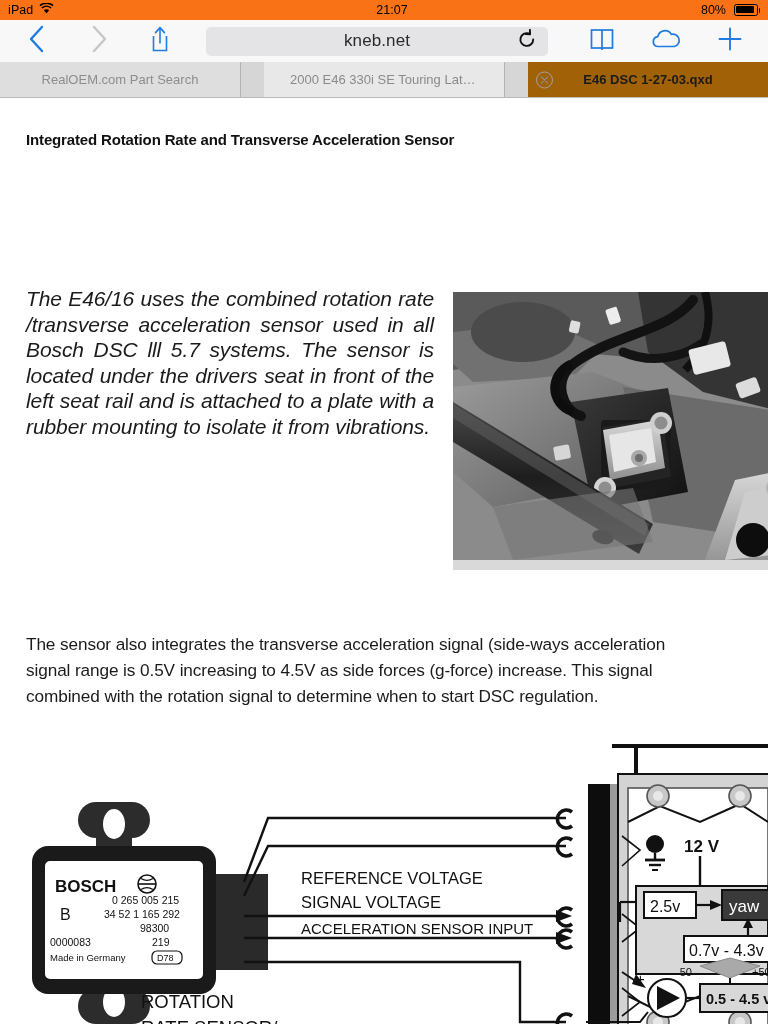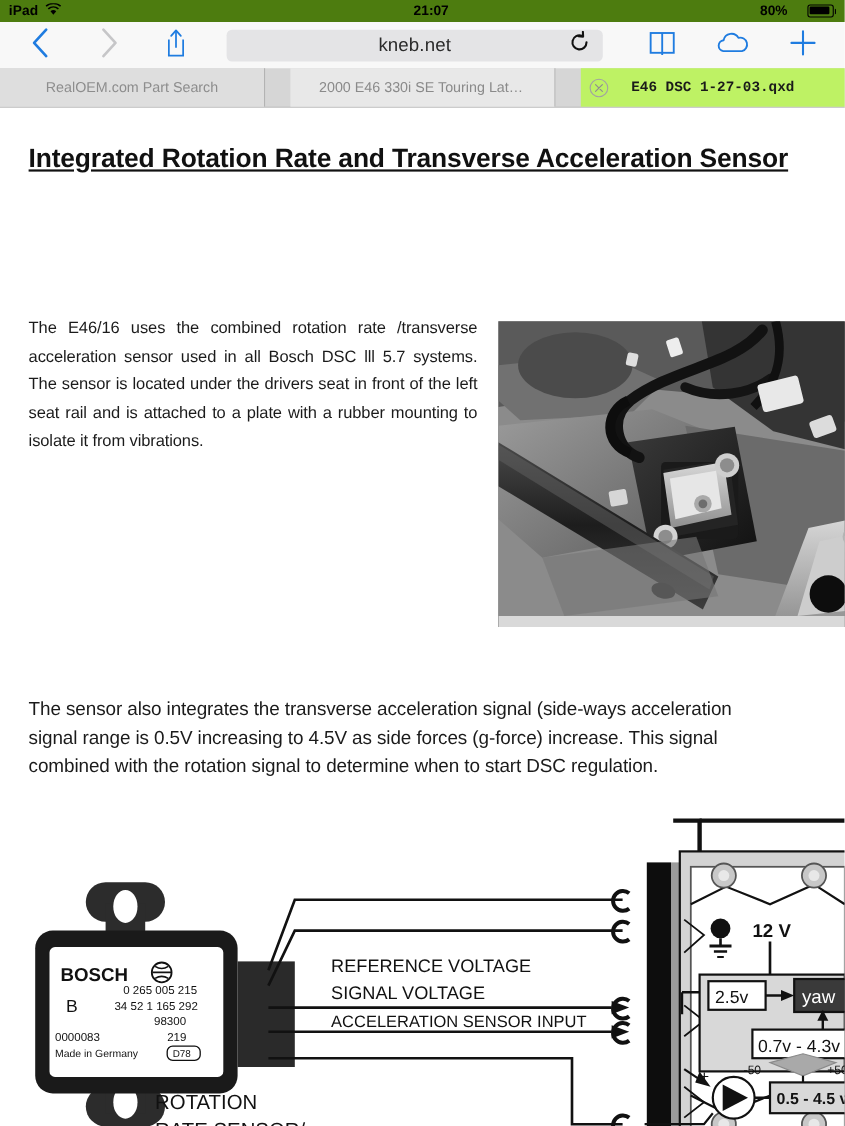--- a/index.html
+++ b/index.html
@@ -7,36 +7,35 @@
     width: 768px; height: 1024px;
     overflow: hidden;
     font-family: "Liberation Sans", sans-serif;
     background: #ffffff;
   }
   #app { width: 768px; height: 1024px; position: relative; background:#fff; }
 
   
   .statusbar {
     height: 20px; width: 100%;
-    background: #4d7c0f;
+    background: #f97316;
     display: flex; align-items: center;
     padding: 0 8px;
     font-size: 12.5px; color: #000;
     position: relative;
-    font-weight: bold;
   }
   .sb-left { display:flex; align-items:center; gap:6px; }
   .sb-device { font-size: 12.5px; letter-spacing: .1px; }
   .wifi-icon { display:block; }
   .sb-time {
     position:absolute; left:16px; right:0; text-align:center;
     font-size:12.5px; pointer-events:none;
   }
   .sb-right {
-    margin-left:auto; display:flex; align-items:center; gap:18px;
+    margin-left:auto; display:flex; align-items:center; gap:8px;
     font-size:12.5px;
   }
   .batt { position: relative; width: 26px; height: 12px; }
   .batt-body {
     position:absolute; left:0; top:0; width:24px; height:12px;
     border:1.2px solid #000; border-radius:2.5px;
   }
   .batt-fill {
     position:absolute; left:1.6px; top:1.6px; height:7.4px; width:18px;
     background:#000; border-radius:1px;
@@ -96,57 +95,57 @@
     overflow:hidden;
     padding: 0 26px;
     min-width: 0;
   }
   .tab .tab-label {
     white-space:nowrap; overflow:hidden; text-overflow:ellipsis;
     max-width:100%;
   }
   .tab.inactive { background:#e8e8e8; color:#8a8a8a; }
   .tab.inactive.dim { background:#dedede; color:#8d8d8d; }
-  .tab.active { background:#bef264; color:#1a1a1a; font-weight:bold; border-right:none;font-family:Liberation Mono, monospace; }
+  .tab.active { background:#a16207; color:#1a1a1a; font-weight:bold; border-right:none; }
   .tab-close {
     position:absolute; left:8px; top:50%; transform:translateY(-50%);
     width:17px; height:17px; border-radius:50%;
     border:1.2px solid #a2a2a2;
     display:flex; align-items:center; justify-content:center;
     cursor:pointer; background:transparent;
   }
 
   
   .page {
     position:relative;
     width:768px;
     height: 930px;
     background:#ffffff;
     overflow:hidden;
   }
 
   .doc-title {
-    font-size: 24px; font-weight: bold; color:#111;
+    font-size: 15px; font-weight: bold; color:#111;
     padding: 33px 0 0 26px;
     letter-spacing: -0.15px;
-    text-decoration: underline;
   }
 
   .body-col {
     position:absolute;
     left:26px; top:188px;
     width: 408px;
   }
   .para {
-    font-size: 15px;
+    font-size: 21px;
     line-height: 25.5px;
     color:#1b1b1b;
     text-align: justify;
     margin-bottom: 23px;
     letter-spacing: -0.1px;
+    font-style: italic;
   }
 
   .photo {
     position:absolute;
     left:453px; top:194px;
     width: 330px; height: 278px;
     overflow:hidden;
     background:#6e6e6e;
   }
   .photo svg { display:block; }

